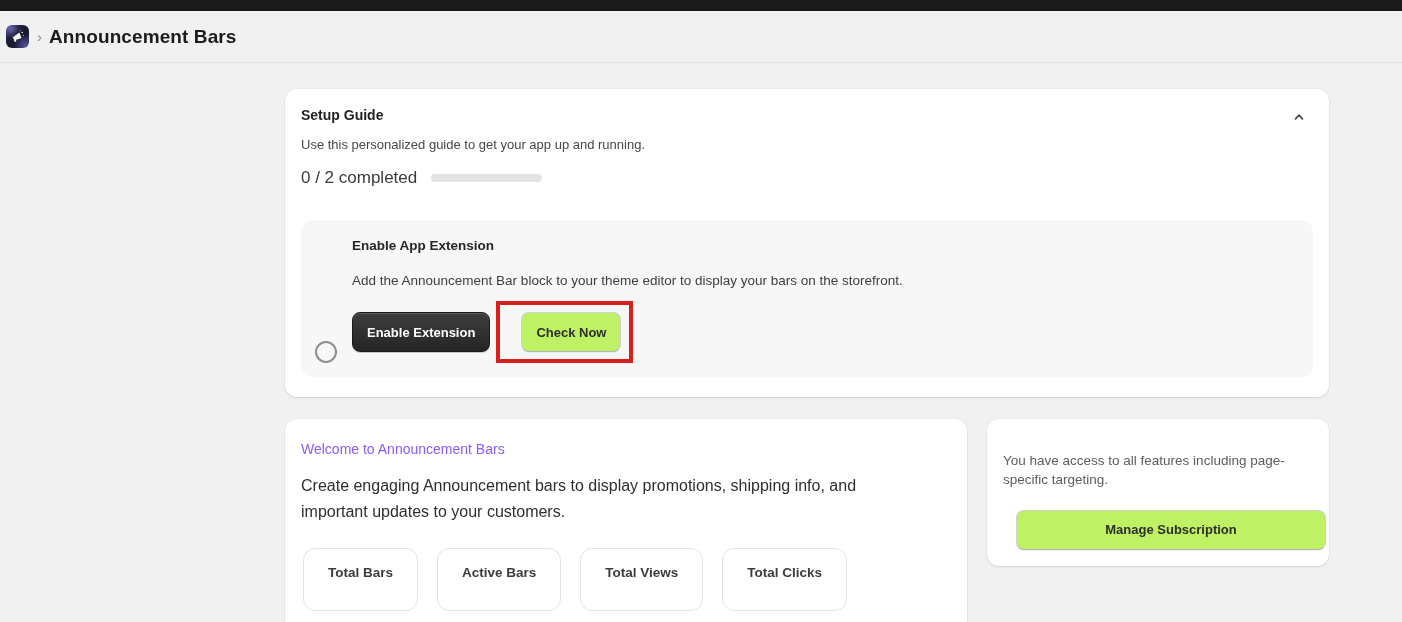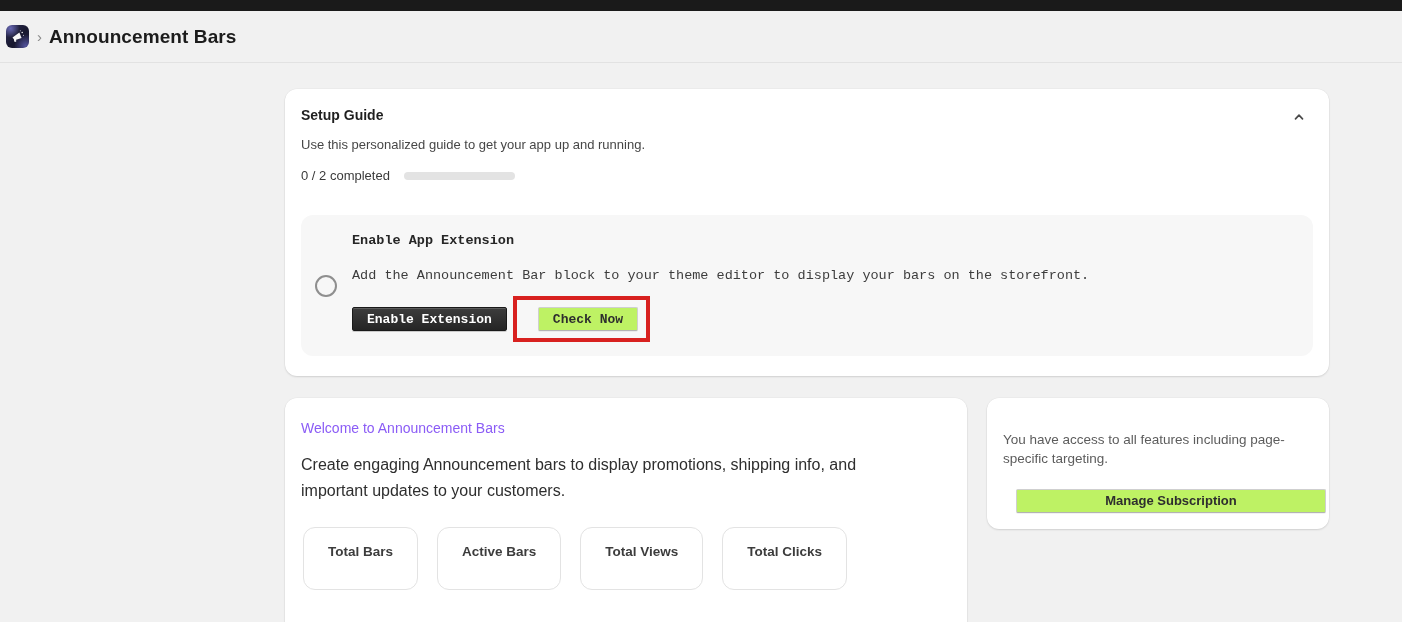--- a/index.html
+++ b/index.html
@@ -64,54 +64,54 @@
   .setup-head { display: flex; align-items: flex-start; justify-content: space-between; }
   .setup-title { font-size: 14px; font-weight: 700; color: #1f1f1f; padding-top: 4px; }
   .collapse-btn {
     width: 28px; height: 28px;
     border: none; background: transparent;
     display: flex; align-items: center; justify-content: center;
     border-radius: 8px; cursor: pointer;
   }
   .setup-subtitle { font-size: 13px; color: #474747; margin-top: 6px; }
   .progress-row { display: flex; align-items: center; margin-top: 16px; }
-  .progress-label { font-size: 13px; color: #3a3a3a; }
+  .progress-label { font-size: 17px; color: #3a3a3a; }
   .progress-track {
     width: 111px; height: 8px;
     background: #e3e3e3; border-radius: 4px;
     margin-left: 14px; overflow: hidden;
   }
   .progress-fill { height: 100%; width: 0%; background: #1a1a1a; border-radius: 4px; }
 
   .step-active {
     margin-top: 32px;
     background: #f7f7f7;
     border-radius: 12px;
     padding: 14px;
   }
-  .step-row { display: flex; align-items: center; font-family: Liberation Mono, monospace; }
+  .step-row { display: flex; align-items: flex-end; }
   .step-circle {
     width: 22px; height: 22px;
     border: 2px solid #8f8f8f;
     border-radius: 50%;
     background: transparent;
     flex: 0 0 auto;
     cursor: pointer;
   }
   .step-body { margin-left: 15px; flex: 1; }
   .step-title { font-size: 13.5px; font-weight: 700; color: #262626; padding-top: 4px; }
   .step-desc { font-size: 13.5px; color: #3d3d3d; margin-top: 20px; }
   .step-actions { display: flex; align-items: center; margin-top: 13px; }
 
   .btn {
     font-family: inherit;
     font-size: 13px;
     font-weight: 600;
-    border-radius: 2px;
-    height: 24px;
+    border-radius: 8px;
+    height: 40px;
     padding: 0 14px;
     cursor: pointer;
     display: inline-flex; align-items: center; justify-content: center;
     white-space: nowrap;
   }
   .btn-primary {
     color: #ffffff;
     background: linear-gradient(180deg, #3d3d3d 0%, #252525 100%);
     border: 1px solid #1a1a1a;
     box-shadow: inset 0 1px 0 rgba(255,255,255,.16), 0 1px 0 rgba(0,0,0,.18);

